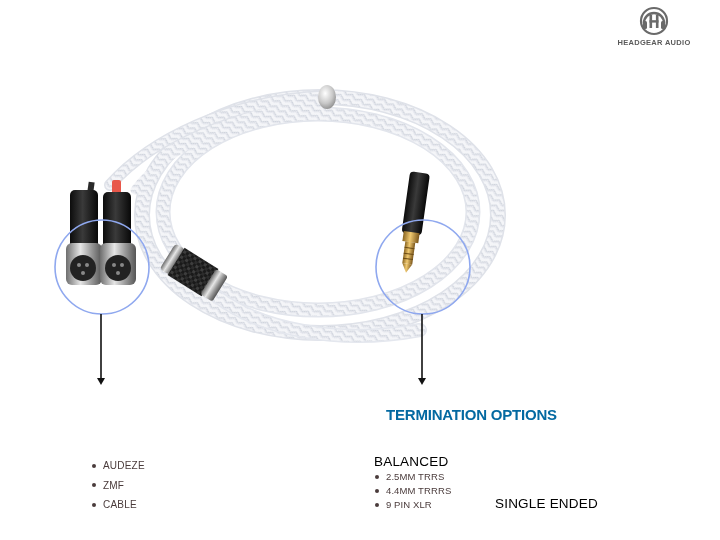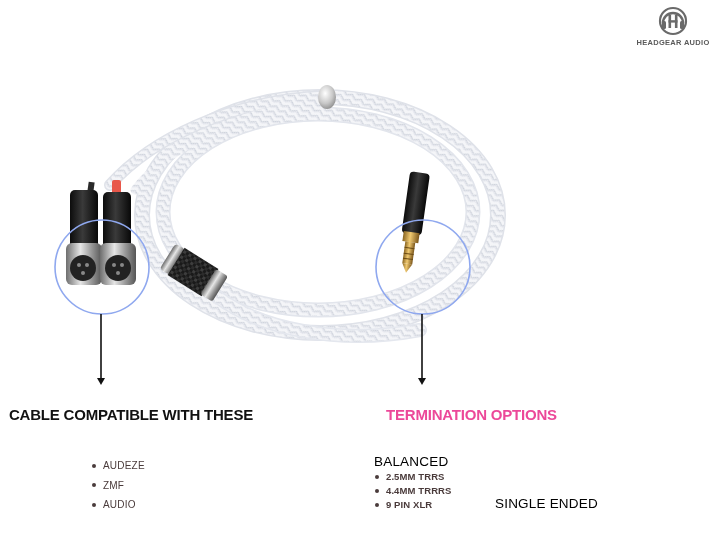--- a/index.html
+++ b/index.html
@@ -4,54 +4,54 @@
 <style>
   html, body { margin: 0; padding: 0; }
   body {
     width: 720px; height: 540px; position: relative; overflow: hidden;
     background: #ffffff;
     font-family: "Liberation Sans", "DejaVu Sans", sans-serif;
   }
   .abs { position: absolute; }
 
   
-  .logo { left: 632px; top: 6px; width: 82px; text-align: center; }
+  .logo { left: 613px; top: 6px; width: 82px; text-align: center; }
   .logo-mark { width: 30px; height: 30px; margin: 0 auto; display: block; }
   .logo-text { font-size: 7.5px; letter-spacing: 0.3px; color: #5a5a5a; font-weight: bold; margin-top: 2px; white-space: nowrap; }
 
   
   .product { left: 0; top: 0; width: 720px; height: 400px; }
 
   
   .h-left {
     left: 0; top: 404px; width: 262px; text-align: center;
     font-weight: bold; font-size: 15px; line-height: 22px; color: #111;
     letter-spacing: -0.2px;
   }
   .h-right {
     left: 386px; top: 404px; width: 200px;
-    font-weight: bold; font-size: 15px; line-height: 22px; color: #ec4899;
+    font-weight: bold; font-size: 15px; line-height: 22px; color: #0369a1;
     letter-spacing: -0.2px;
   }
 
   ul.blist { list-style: none; margin: 0; padding: 0; }
   ul.blist li { position: relative; padding-left: 12px; color: #4a3b3b; }
   ul.blist li::before {
     content: ""; position: absolute; left: 1px; top: 50%;
     width: 4px; height: 4px; border-radius: 50%; background: #4a3b3b;
     transform: translateY(-50%);
   }
 
   .list-left { left: 91px; top: 456px; }
   .list-left li { font-size: 10px; line-height: 19.5px; letter-spacing: 0.2px; }
 
   .col-title { font-size: 13.5px; color: #000000; letter-spacing: 0.2px; line-height: 16px; }
   .col-balanced { left: 374px; top: 454px; }
   .col-single { left: 495px; top: 454px; margin-top: 42px; }
-  .col-list li { font-size: 9.5px; line-height: 14px; padding-left: 9px; letter-spacing: 0.1px; font-weight: bold; }
+  .col-list li { font-size: 9.5px; line-height: 14px; padding-left: 9px; letter-spacing: 0.1px; }
   .col-list li::before { width: 3px; height: 3px; left: 1px; }
 </style>
 </head>
 <body>
 
 <div class="abs logo">
   <svg class="logo-mark" viewBox="0 0 30 30">
     <circle cx="15" cy="15" r="13" fill="none" stroke="#6a6a6a" stroke-width="2.2"></circle>
     <path d="M5 17 A10 10 0 0 1 25 17" fill="none" stroke="#6a6a6a" stroke-width="2.5"></path>
     <rect x="4" y="15" width="4" height="8" rx="1.5" fill="#6a6a6a"></rect>
@@ -155,26 +155,25 @@
     <line x1="101" y1="314" x2="101" y2="380" stroke="#111" stroke-width="1.6"></line>
     <path d="M97 378 L101 385 L105 378 Z" fill="#111"></path>
   </g>
   <g>
     <line x1="422" y1="314" x2="422" y2="380" stroke="#111" stroke-width="1.6"></line>
     <path d="M418 378 L422 385 L426 378 Z" fill="#111"></path>
   </g>
 </svg>
 
 <div class="abs h-left">
-  <div>CABLE COMPATIBLE WITH THESE</div>
 </div>
 <ul class="abs blist list-left">
   <li>AUDEZE</li>
   <li>ZMF</li>
-  <li>AUDIO</li>
+  <li>CABLE</li>
 </ul>
 
 <div class="abs h-right">TERMINATION OPTIONS</div>
 
 <div class="abs col-balanced">
   <div class="col-title">BALANCED</div>
   <ul class="blist col-list">
     <li>2.5MM TRRS</li>
     <li>4.4MM TRRRS</li>
     <li>9 PIN XLR</li>

